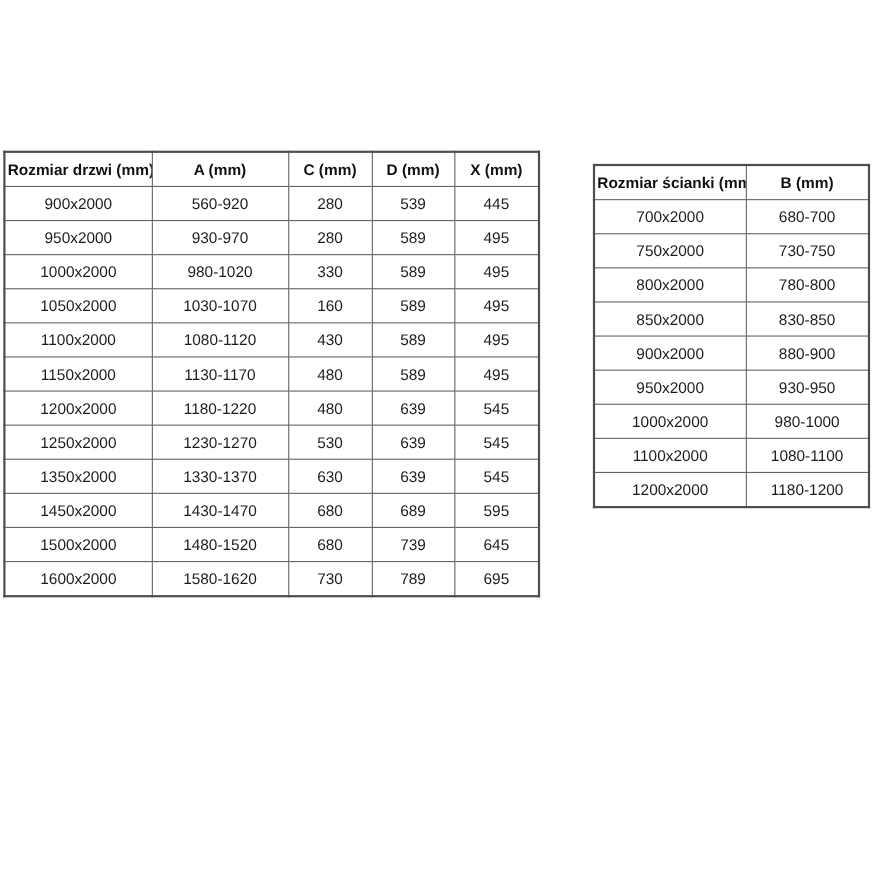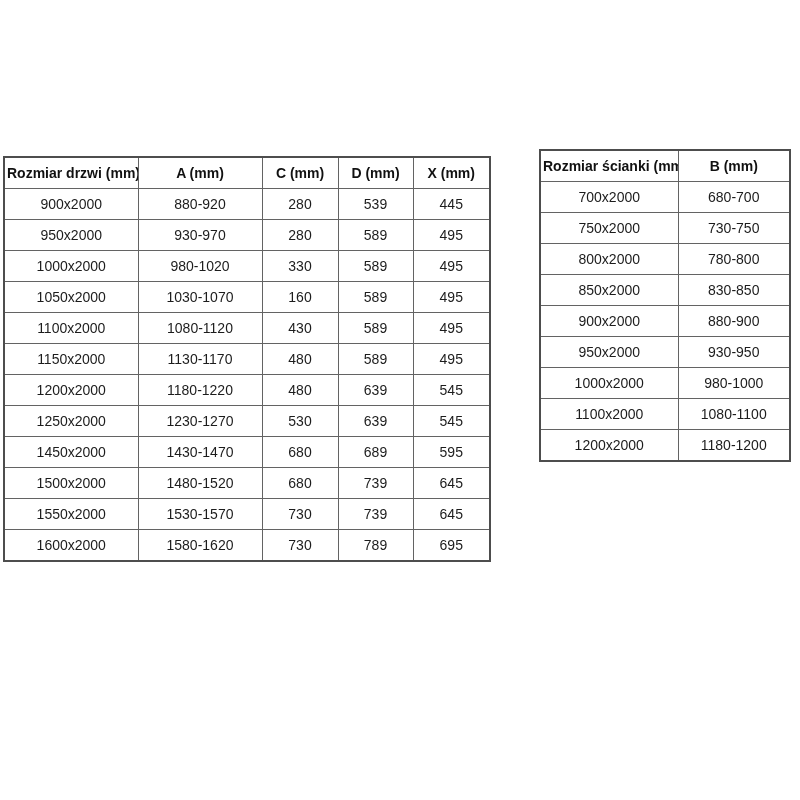--- a/index.html
+++ b/index.html
@@ -37,21 +37,21 @@
   table.spec th {
     font-weight: bold;
     color: #111111;
   }
   table.spec td {
     font-weight: normal;
     color: #1c1c1c;
   }
   #door-table {
     left: 3px;
-    top: 156px;
+    top: 137px;
     width: 486px;
   }
   #wall-table {
     left: 539px;
     top: 149px;
     width: 250px;
   }
 </style>
 </head>
 <body>
@@ -71,21 +71,21 @@
           <th>Rozmiar drzwi (mm)</th>
           <th>A (mm)</th>
           <th>C (mm)</th>
           <th>D (mm)</th>
           <th>X (mm)</th>
         </tr>
       </thead>
     <tbody>
         <tr>
           <td>900x2000</td>
-          <td>880-920</td>
+          <td>560-920</td>
           <td>280</td>
           <td>539</td>
           <td>445</td>
         </tr>
         <tr>
           <td>950x2000</td>
           <td>930-970</td>
           <td>280</td>
           <td>589</td>
           <td>495</td>
@@ -126,37 +126,37 @@
           <td>545</td>
         </tr>
         <tr>
           <td>1250x2000</td>
           <td>1230-1270</td>
           <td>530</td>
           <td>639</td>
           <td>545</td>
         </tr>
         <tr>
+          <td>1350x2000</td>
+          <td>1330-1370</td>
+          <td>630</td>
+          <td>639</td>
+          <td>545</td>
+        </tr>
+        <tr>
           <td>1450x2000</td>
           <td>1430-1470</td>
           <td>680</td>
           <td>689</td>
           <td>595</td>
         </tr>
         <tr>
           <td>1500x2000</td>
           <td>1480-1520</td>
           <td>680</td>
-          <td>739</td>
-          <td>645</td>
-        </tr>
-        <tr>
-          <td>1550x2000</td>
-          <td>1530-1570</td>
-          <td>730</td>
           <td>739</td>
           <td>645</td>
         </tr>
         <tr>
           <td>1600x2000</td>
           <td>1580-1620</td>
           <td>730</td>
           <td>789</td>
           <td>695</td>
         </tr>

